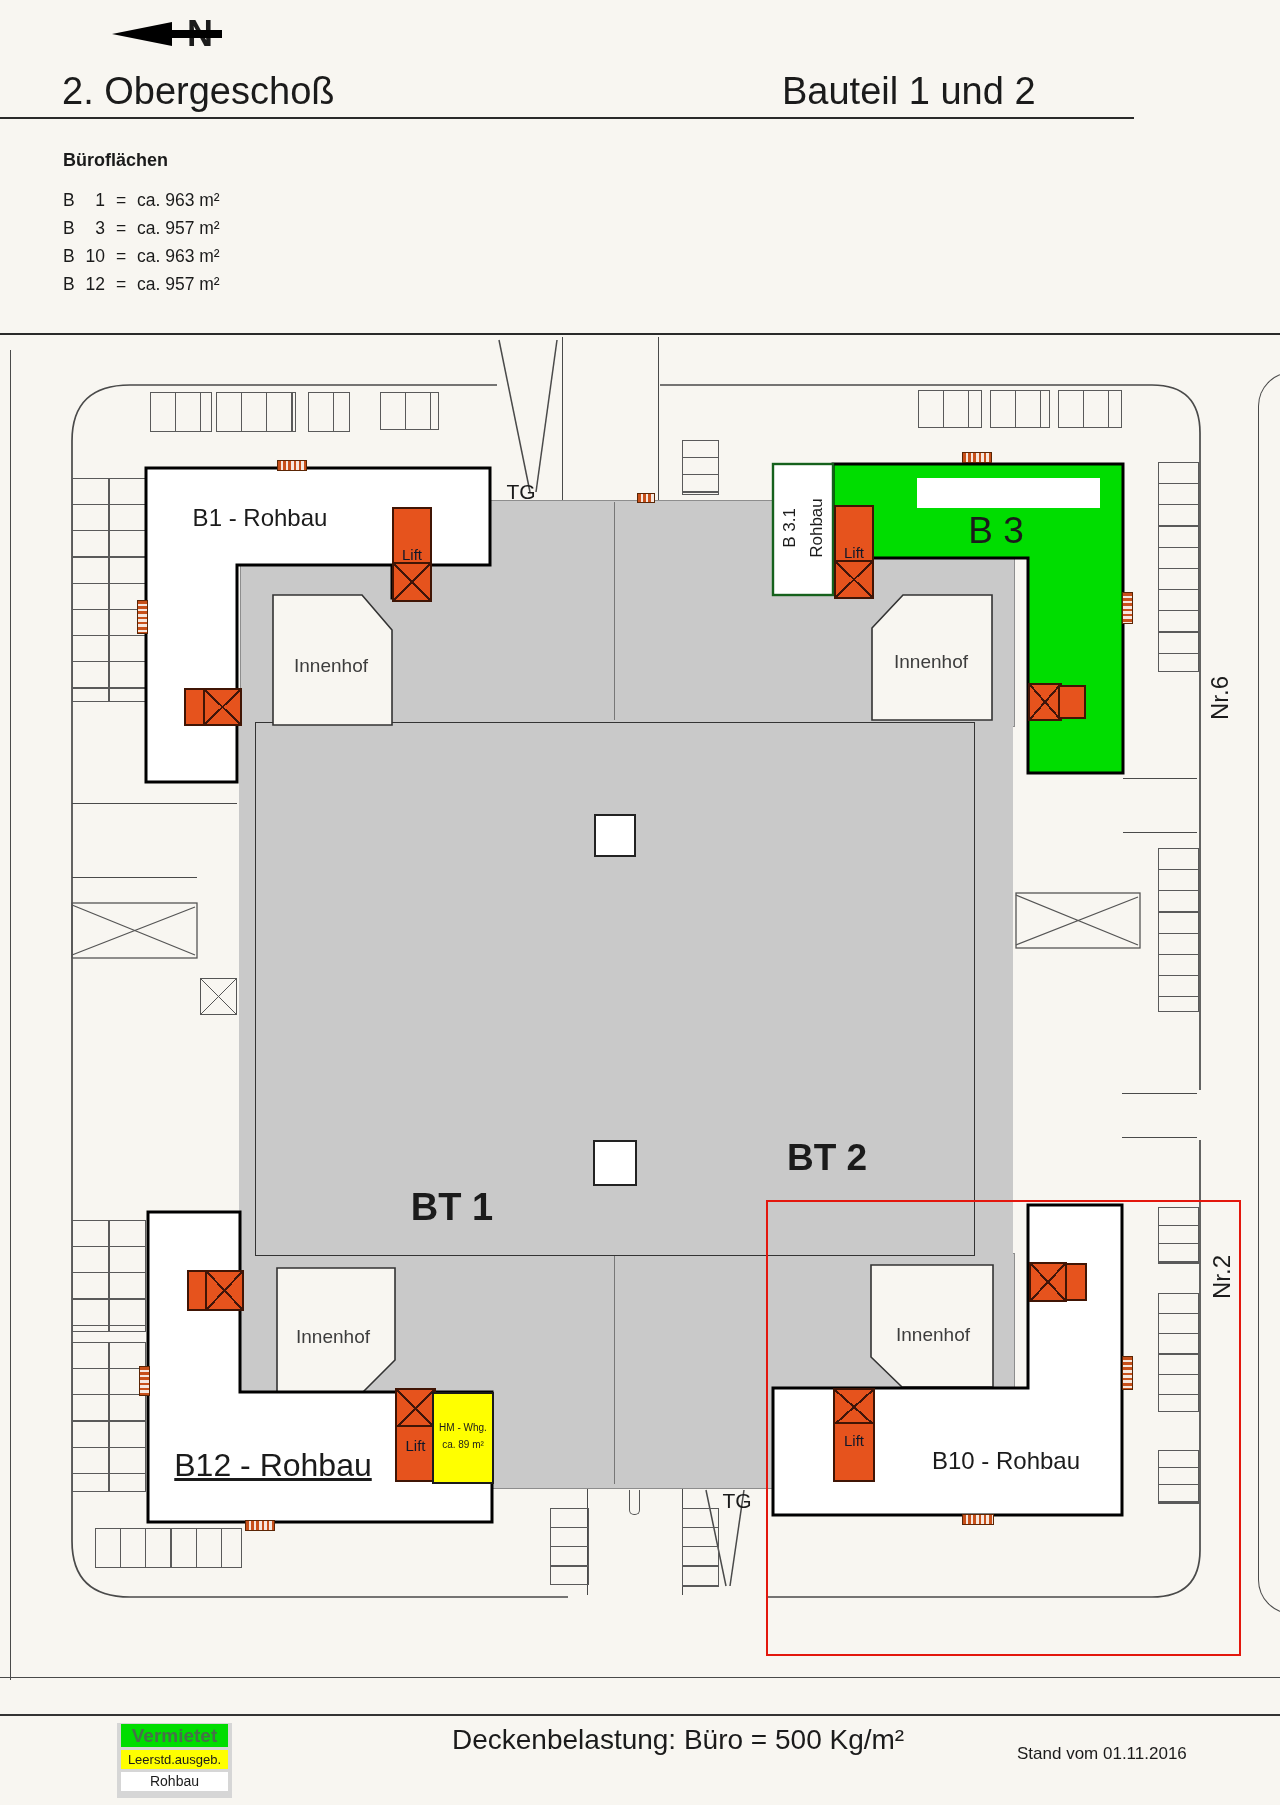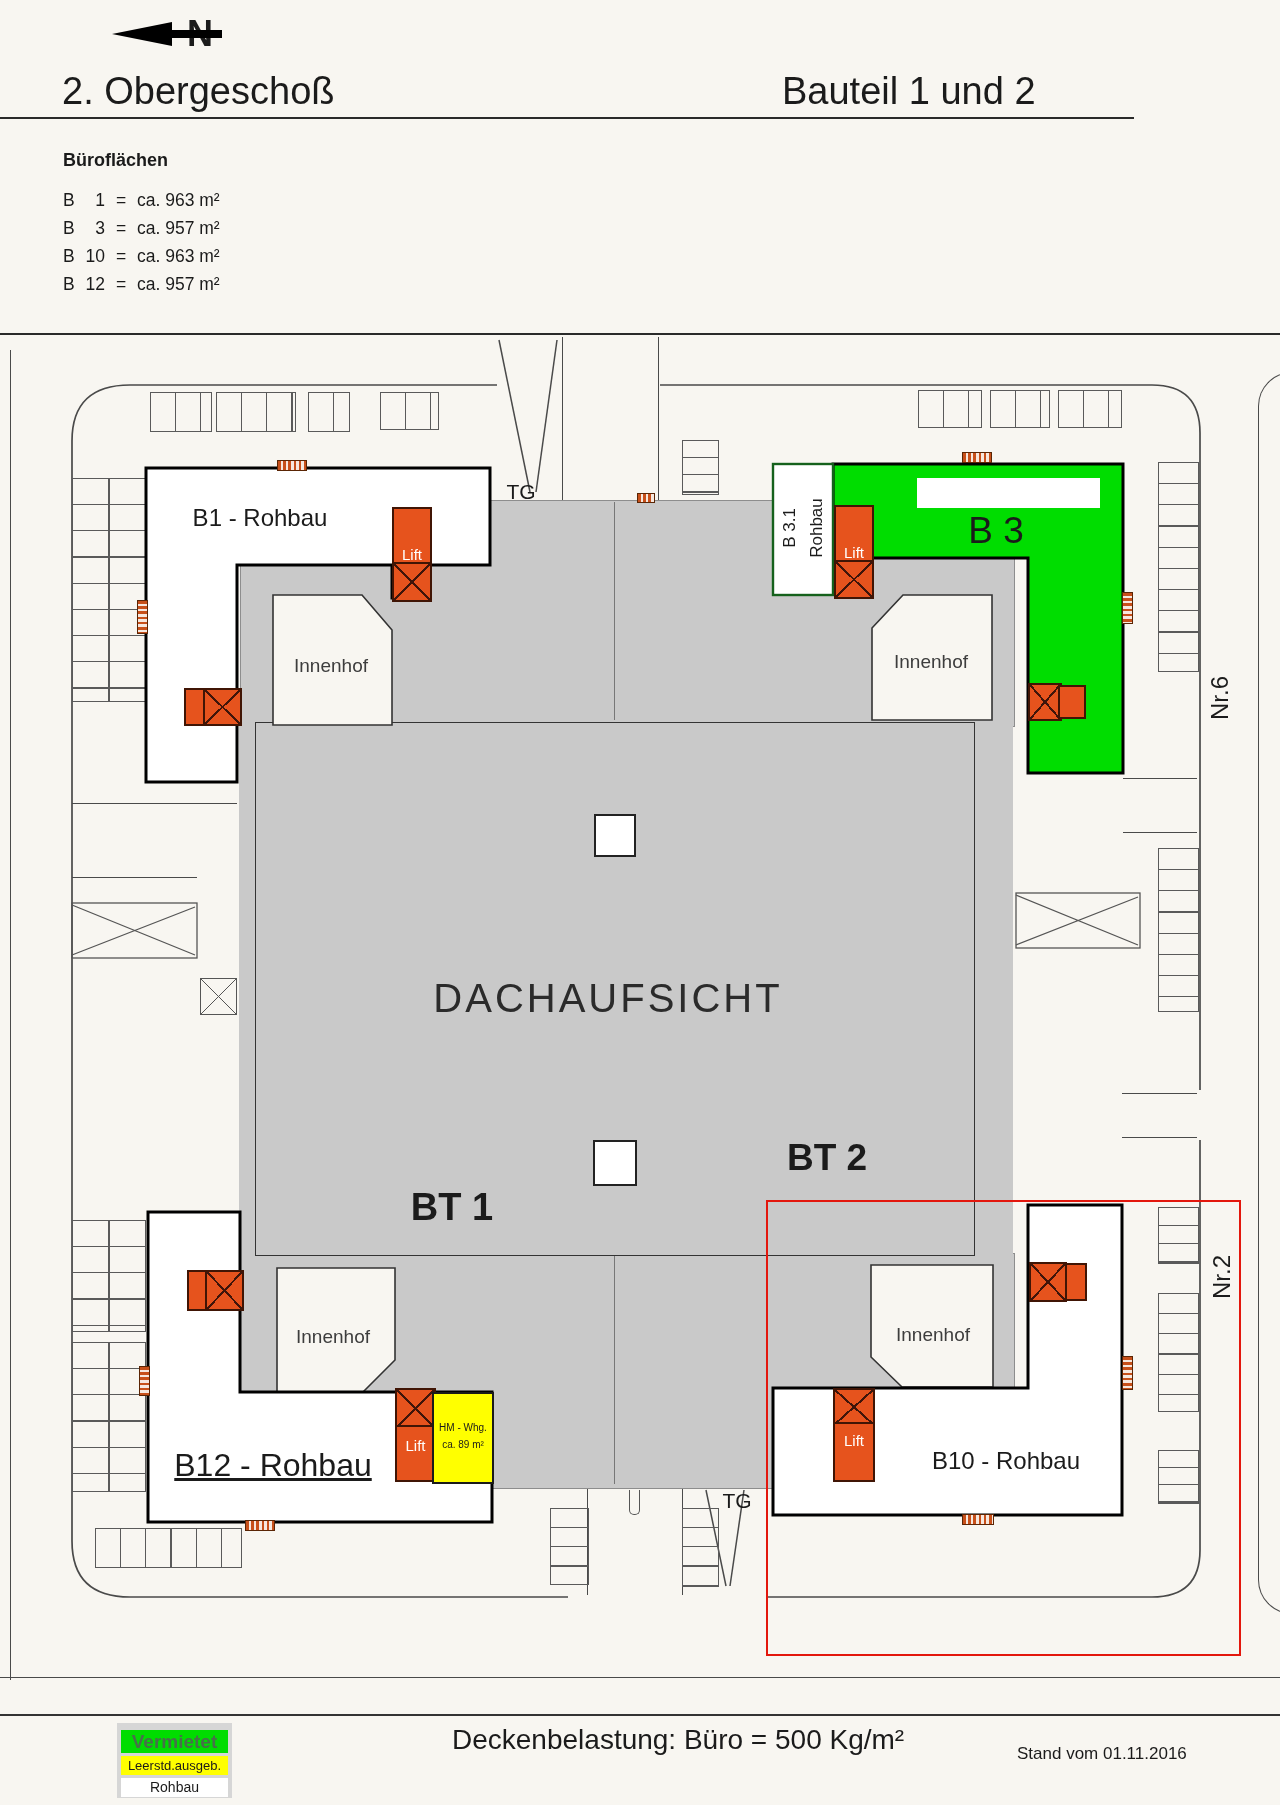--- a/index.html
+++ b/index.html
@@ -22,21 +22,21 @@
         linear-gradient(90deg,transparent 0 calc(50% - .6px),#5a5a5a calc(50% - .6px) calc(50% + .6px),transparent calc(50% + .6px));}
   .xw{position:absolute;border:1.4px solid #555;
       background-image:linear-gradient(to top right,transparent calc(50% - .7px),#555 calc(50% - .7px) calc(50% + .7px),transparent calc(50% + .7px)),
                        linear-gradient(to bottom right,transparent calc(50% - .7px),#555 calc(50% - .7px) calc(50% + .7px),transparent calc(50% + .7px));}
   .lift-solid{position:absolute;background:#e6531d;border:2px solid #401505;}
   .lift-x{position:absolute;background:#e6531d;border:2px solid #401505;
       background-image:linear-gradient(to top right,transparent calc(50% - 1px),#40150a calc(50% - 1px) calc(50% + 1px),transparent calc(50% + 1px)),
                        linear-gradient(to bottom right,transparent calc(50% - 1px),#40150a calc(50% - 1px) calc(50% + 1px),transparent calc(50% + 1px));}
   .hatchh{position:absolute;border:1px solid #5a2505;background-image:repeating-linear-gradient(90deg,#c8501a 0 2.6px,#f6e8df 2.6px 5.2px);}
   .hatchv{position:absolute;border:1px solid #5a2505;background-image:repeating-linear-gradient(180deg,#c8501a 0 2.6px,#f6e8df 2.6px 5.2px);}
-  .lift-label{position:absolute;width:100%;text-align:center;font-size:15px;color:#ffffff;}
+  .lift-label{position:absolute;width:100%;text-align:center;font-size:15px;color:#0f172a;}
   .legend-row{width:107px;margin:0 auto;text-align:center;}
 </style>
 </head>
 <body>
 
 <div id="page">
 
   <div class="abs" style="left:112px;top:12px;width:120px;height:44px;">
     <div class="t" style="left:88px;top:22px;font-size:36px;font-weight:700;">N</div>
     <div class="abs" style="left:0;top:10px;width:0;height:0;border-top:12px solid transparent;border-bottom:12px solid transparent;border-right:60px solid #000;"></div>
@@ -215,36 +215,35 @@
   <div class="abs" style="left:766px;top:1200px;width:471px;height:452px;border:2.5px solid #e3170d;z-index:30;"></div>
 
   <div class="t" style="left:260px;top:518px;font-size:24px;">B1 - Rohbau</div>
   <div class="t" style="left:996px;top:530px;font-size:37px;">B 3</div>
   <div class="vt" style="left:803px;top:528px;font-size:17px;text-align:center;line-height:1.6;">
     <span style="display:block;">B 3.1</span>
     <span style="display:block;">Rohbau</span>
   </div>
   <div class="t" style="left:273px;top:1465px;font-size:32px;text-decoration:underline;">B12 - Rohbau</div>
   <div class="t" style="left:1006px;top:1461px;font-size:24px;">B10 - Rohbau</div>
-  <div class="t" style="left:608px;top:998px;font-size:40px;letter-spacing:3px;color:#2b2b2b;">DACHAUFSICHT</div>
   <div class="t" style="left:452px;top:1163px;font-size:38px;font-weight:600;margin-top:44px;">BT 1</div>
   <div class="t" style="left:827px;top:1157px;font-size:37px;font-weight:600;">BT 2</div>
   <div class="t" style="left:331px;top:665px;font-size:19px;color:#3d3d3d;">Innenhof</div>
   <div class="t" style="left:931px;top:661px;font-size:19px;color:#3d3d3d;">Innenhof</div>
   <div class="t" style="left:333px;top:1336px;font-size:19px;color:#3d3d3d;">Innenhof</div>
   <div class="t" style="left:933px;top:1334px;font-size:19px;color:#3d3d3d;">Innenhof</div>
   <div class="t" style="left:521px;top:491px;font-size:21px;">TG</div>
   <div class="t" style="left:737px;top:1500px;font-size:21px;">TG</div>
   <div class="vt" style="left:1220px;top:698px;font-size:24px;">Nr.6</div>
   <div class="vt" style="left:1222px;top:1277px;font-size:24px;">Nr.2</div>
 
   <div class="abs" style="left:452px;top:1724px;font-size:28px;">Deckenbelastung: Büro = 500 Kg/m²</div>
   <div class="abs" style="left:1017px;top:1744px;font-size:17px;">Stand vom 01.11.2016</div>
 
-  <div class="abs" style="left:117px;top:1723px;width:115px;height:75px;background:#d6d6d6;padding-top:7px;box-sizing:border-box;">
+  <div class="abs" style="left:117px;top:1723px;width:115px;height:75px;background:#d6d6d6;padding-top:1px;box-sizing:border-box;">
     <div class="legend-row" style="background:#00dd00;font-size:19px;font-weight:700;color:#47704a;height:23px;line-height:23px;">
       <span>Vermietet</span>
     </div>
     <div class="legend-row" style="background:#ffff00;font-size:13px;height:19px;line-height:19px;margin-top:3px;">
       <span>Leerstd.ausgeb.</span>
     </div>
     <div class="legend-row" style="background:#ffffff;font-size:14px;height:19px;line-height:19px;margin-top:3px;">
       <span>Rohbau</span>
     </div>
   </div>

